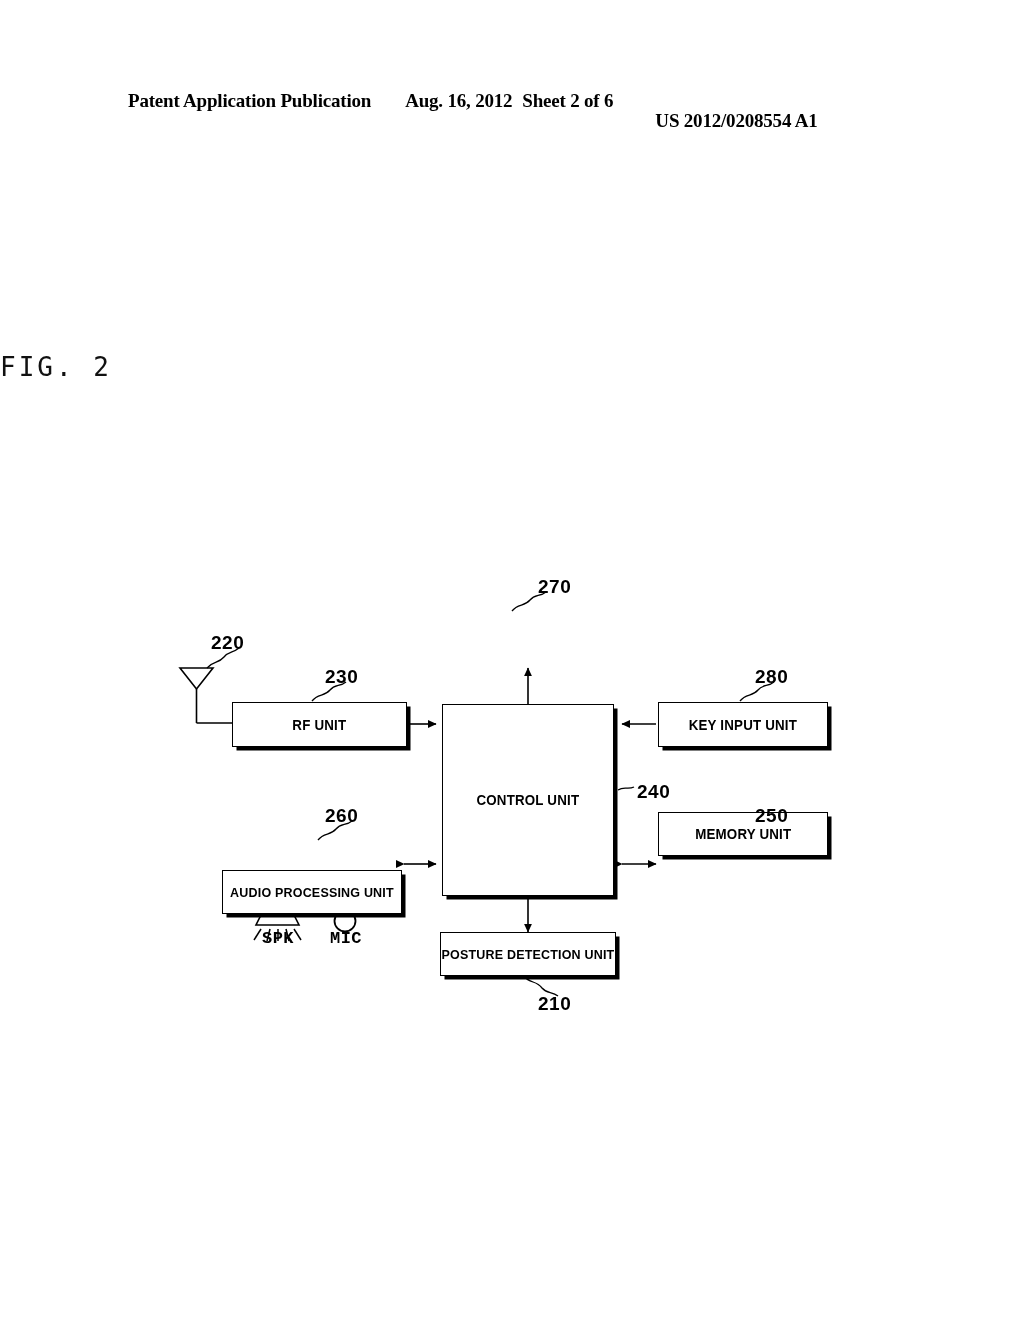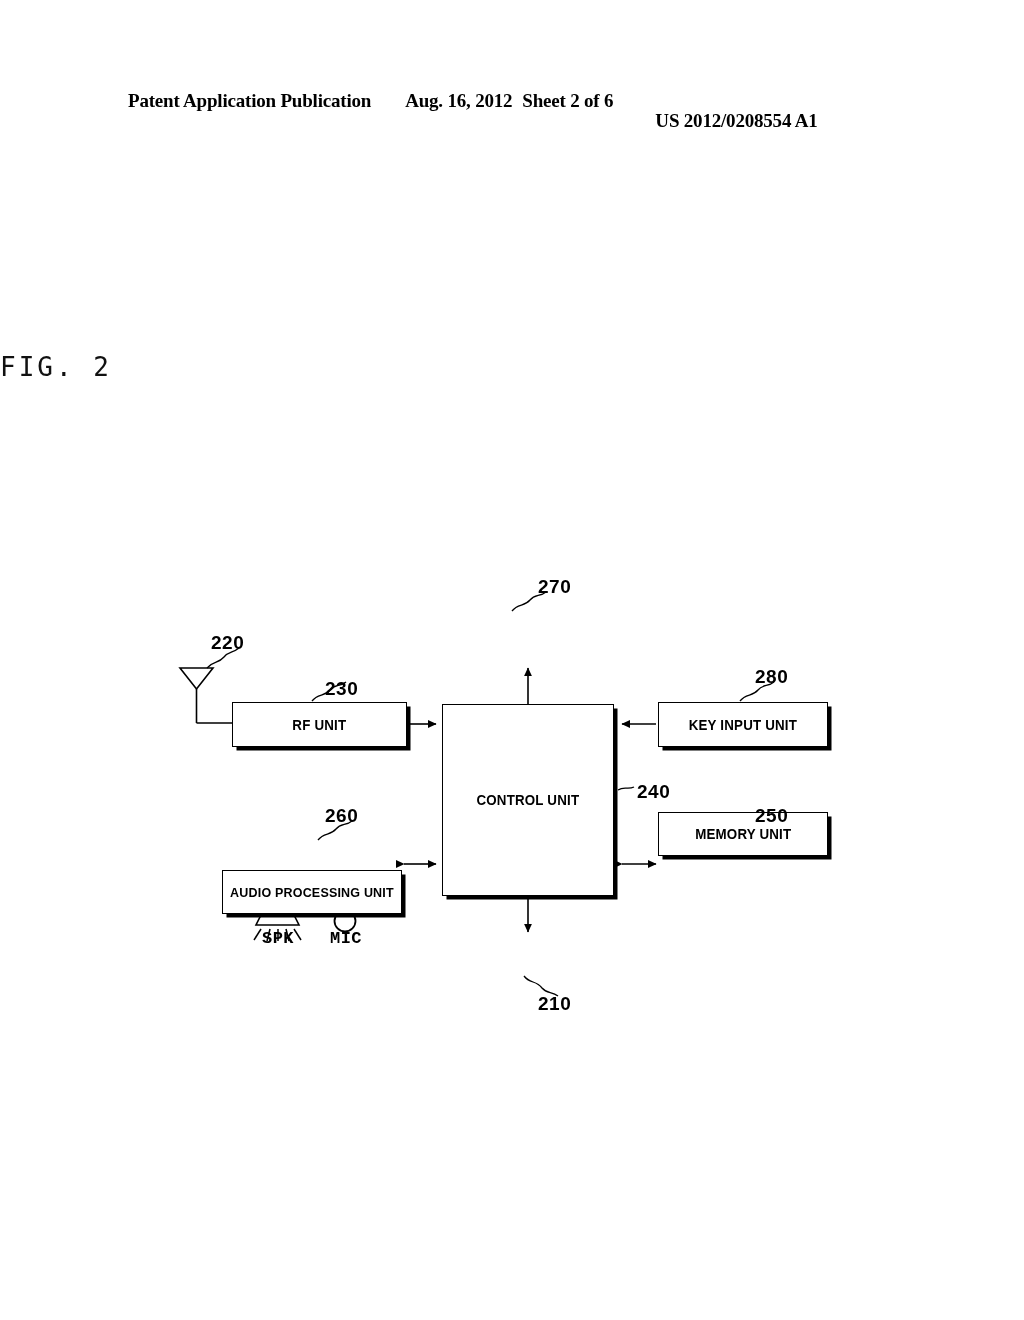--- a/index.html
+++ b/index.html
@@ -177,24 +177,27 @@
   </div>
 
   <div class="blk" style="left:222px; top:842px; width:180px; height:44px;margin-top:28px;">
     <span class="blk-label small">AUDIO PROCESSING UNIT</span>
   </div>
 
   <div class="blk" style="left:658px; top:812px; width:170px; height:44px;">
     <span class="blk-label">MEMORY UNIT</span>
   </div>
 
+  <div class="blk" style="left:440px; top:932px; width:176px; height:44px;">
+    <span class="blk-label small">POSTURE DETECTION UNIT</span>
+  </div>
 
   <div class="refnum" style="left:211px; top:632px;">220</div>
 
-  <div class="refnum" style="left:325px; top:666px;margin-top:12px;">230</div>
+  <div class="refnum" style="left:325px; top:666px;">230</div>
 
   <div class="refnum" style="left:637px; top:781px;">240</div>
 
   <div class="refnum" style="left:755px; top:805px;">250</div>
 
   <div class="refnum" style="left:325px; top:805px;">260</div>
 
   <div class="refnum" style="left:538px; top:576px;">270</div>
 
   <div class="refnum" style="left:755px; top:666px;">280</div>

